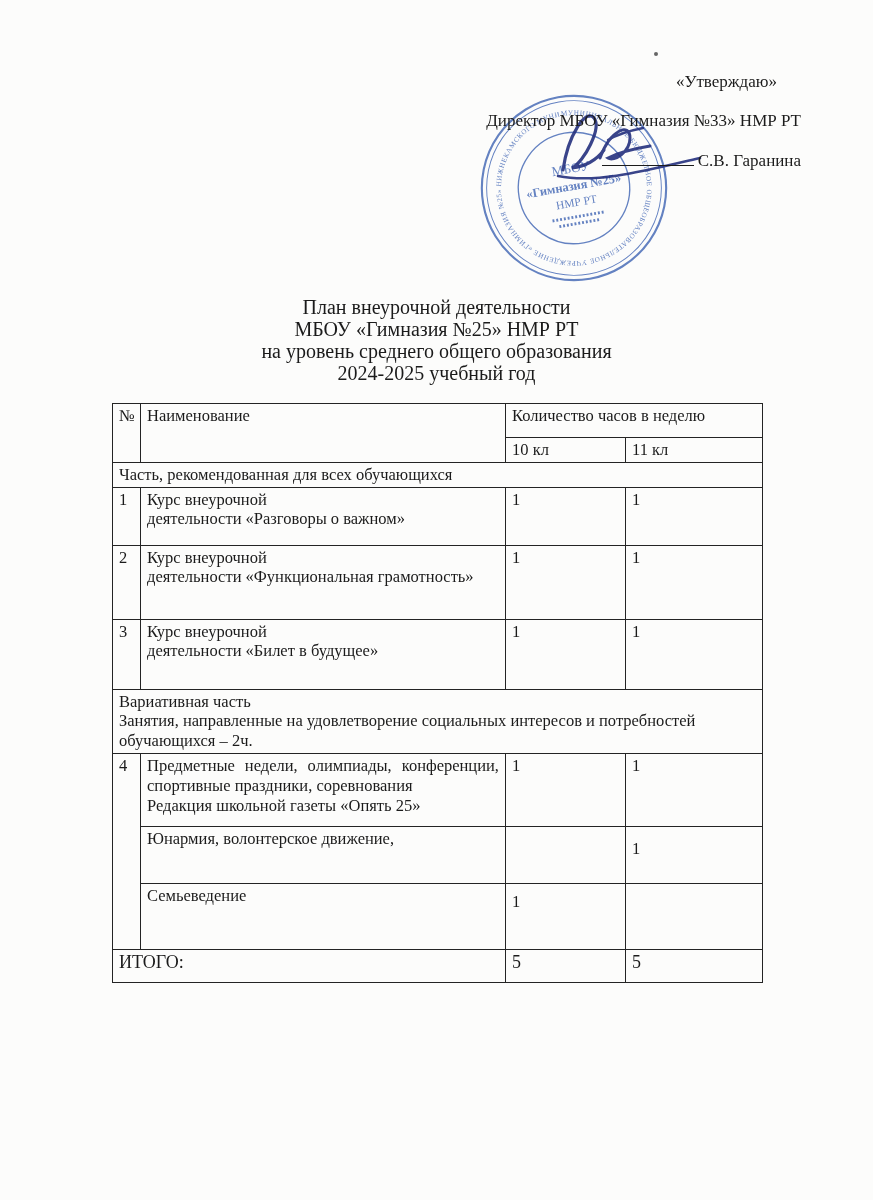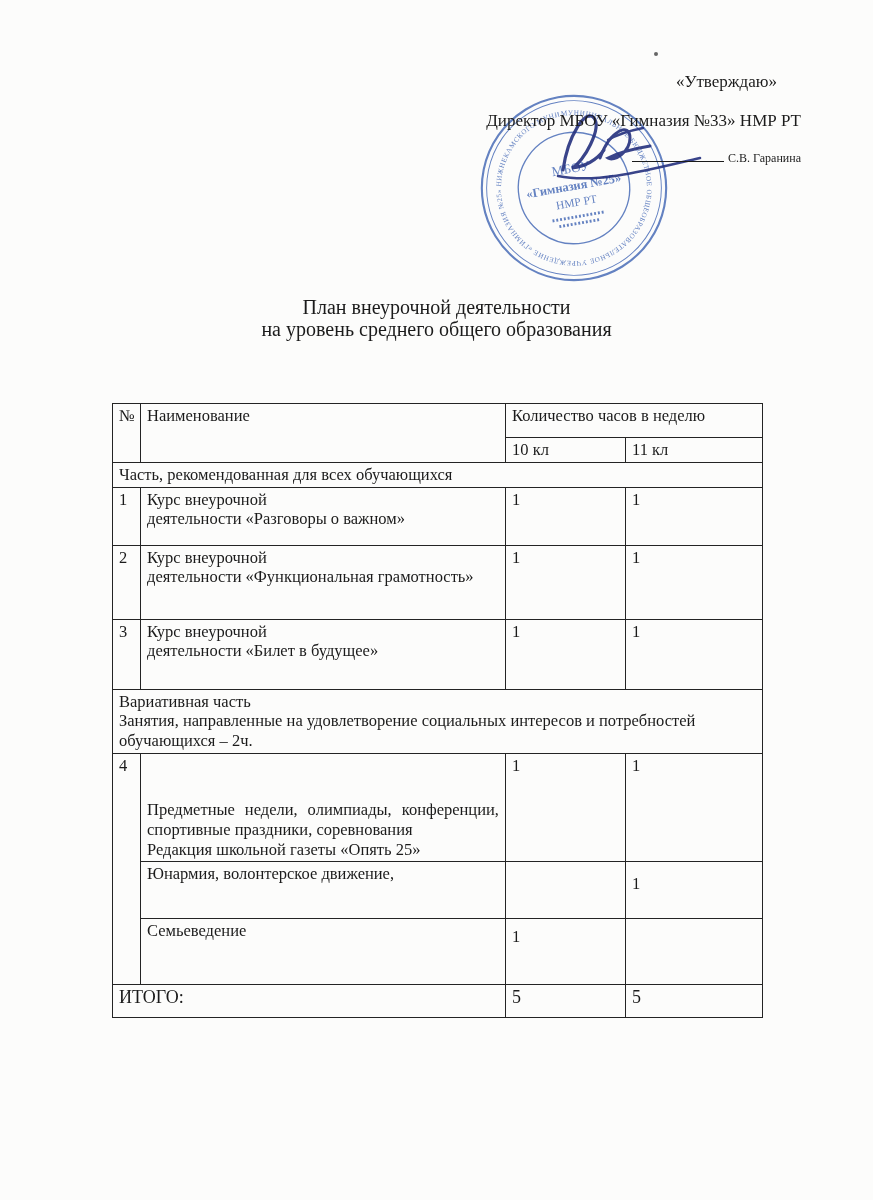--- a/index.html
+++ b/index.html
@@ -22,21 +22,21 @@
   .approve {
     position: absolute; top: 72px; right: 96px;
     font-size: 17px;
   }
   .director {
     position: absolute; top: 111px; right: 72px;
     font-size: 17px; z-index: 3;
   }
   .sig-row {
     position: absolute; top: 151px; right: 72px;
-    font-size: 12px; z-index: 3;
+    font-size: 17px; z-index: 3;
   }
   .sig-line {
     display: inline-block; width: 92px;
     border-bottom: 1.5px solid #1b1b1b;
     vertical-align: baseline; margin-right: 4px;
   }
   .stamp {
     position: absolute; left: 478px; top: 92px;
     width: 192px; height: 192px;
     z-index: 1; opacity: .85;
@@ -73,21 +73,21 @@
   tr.h74 td { height: 74px; }
   tr.h70 td { height: 70px; }
   tr.h62 td { height: 62px; }
   tr.h73 td { height: 73px; }
   tr.h57 td { height: 57px; }
   tr.h66 td { height: 66px; }
   tr.h33 td { height: 33px; }
   td.center { }
   td.num-bottom { vertical-align: bottom; }
   td.num-mid { vertical-align: middle; }
-  .just { text-align: justify; margin-top: 44px; }
+  .just { text-align: justify; }
   td.total-cell { font-size: 18px; padding-top: 4px; }
 </style>
 </head>
 <body>
 
 <div class="page">
 
   <div class="speck"></div>
 
   <div class="approve">«Утверждаю»</div>
@@ -119,21 +119,23 @@
     <svg viewBox="0 0 168 96" width="168" height="96">
       <path d="M 25 70 C 30 35 48 8 56 18 C 64 28 46 62 34 68 C 50 66 60 58 66 50" fill="none" stroke-width="3.2" stroke-linecap="round" stroke="#25317e"></path>
       <path d="M 62 58 C 72 30 92 22 92 38 C 92 52 76 62 70 58 C 82 52 100 48 112 46" fill="none" stroke-width="3" stroke-linecap="round" stroke="#25317e"></path>
       <path d="M 70 40 C 80 34 95 30 105 28" fill="none" stroke-width="2.4" stroke-linecap="round" stroke="#25317e"></path>
       <path d="M 20 76 C 60 84 110 70 162 58" fill="none" stroke-width="2.6" stroke-linecap="round" stroke="#25317e"></path>
     </svg>
   </div>
 
   <div class="title">
     <div>План внеурочной деятельности</div>
+    <div>МБОУ «Гимназия №25» НМР РТ</div>
     <div>на уровень среднего общего образования</div>
+    <div>2024-2025 учебный год</div>
   </div>
 
   <table class="plan">
     <colgroup>
       <col style="width:28px">
       <col style="width:365px">
       <col style="width:120px">
       <col style="width:137px">
     </colgroup>
     <tbody>

